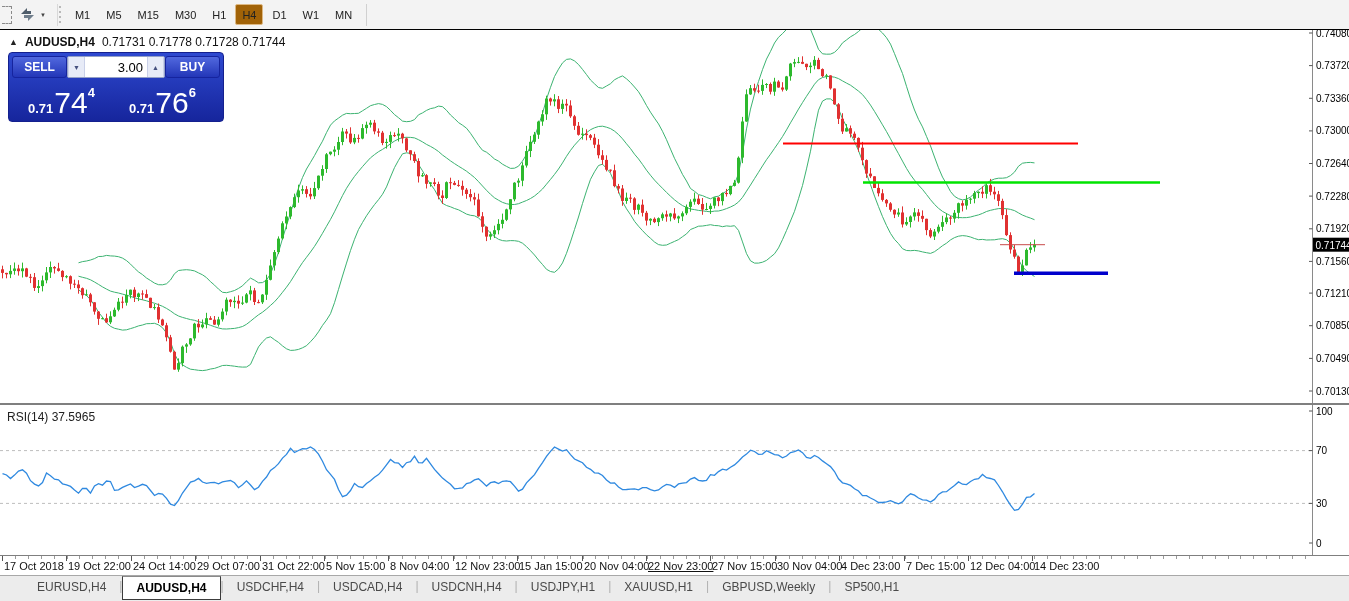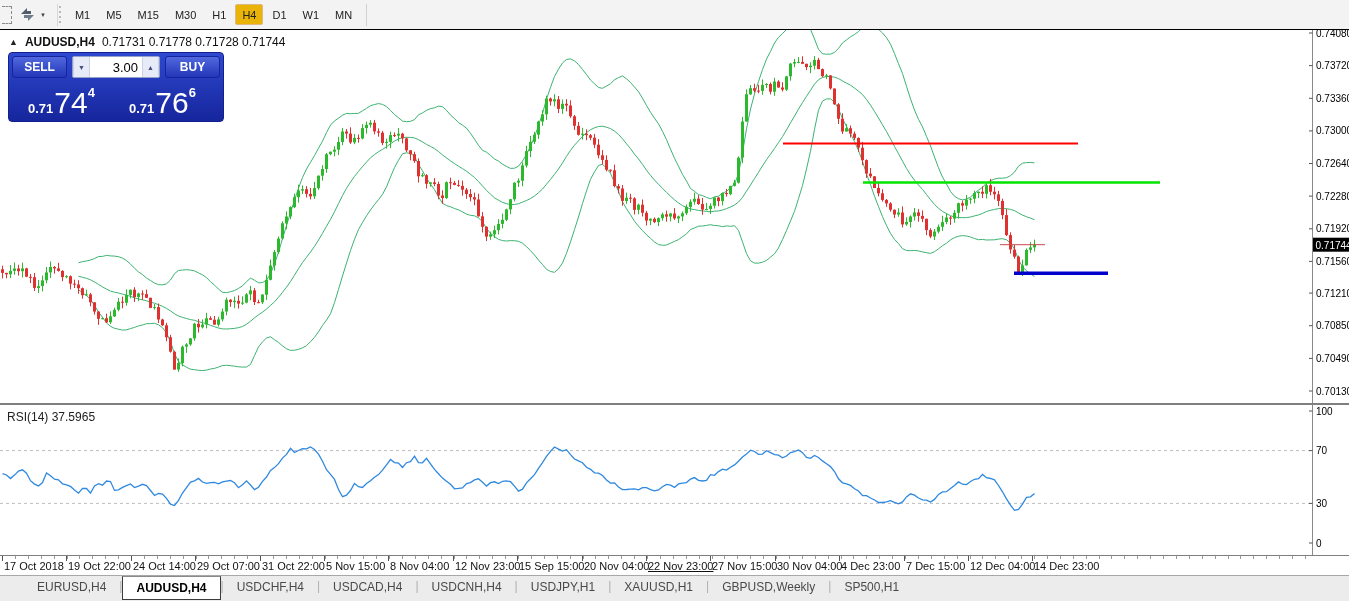--- a/index.html
+++ b/index.html
@@ -14,21 +14,21 @@
   .tb-edge-icon{width:9px;height:16px;border:1px dashed #8a8a8a;border-left:none;margin-left:2px;}
   .tb-group{display:flex;align-items:center;padding:0 7px;}
   .tile-icon{width:17px;height:15px;display:block;}
   .tb-caret{font-size:6px;color:#444;margin-left:4px;}
   .tb-sep{width:5px;height:22px;margin:0 4px;border-left:1px solid #d8d8d8;
     background:repeating-linear-gradient(to bottom,#b9b9b9 0 2px,transparent 2px 5px);
     background-size:2px 18px;background-repeat:no-repeat;background-position:1px 2px;}
   .tf-wrap{display:flex;align-items:center;}
   .tf-btn{min-width:26px;padding:0 6px;height:21px;line-height:21px;text-align:center;
     font-size:11px;color:#222;background:transparent;border:1px solid transparent;border-radius:2px;margin:0 1px;}
-  .tf-btn.active{background:#eab308;border-color:#ddb883;}
+  .tf-btn.active{background:#a16207;border-color:#ddb883;}
   .tb-sep2{width:1px;height:22px;background:#d0d0d0;margin:0 6px;}
   
   #chart-area{position:relative;width:1349px;height:571px;background:#fff;}
   #main-pane{position:relative;width:1349px;height:373px;}
   #main-svg,#rsi-svg{position:absolute;left:0;top:0;display:block;}
   #rsi-pane{position:relative;width:1349px;height:152px;border-top:2px solid #7f7f7f;box-sizing:border-box;}
   #date-axis{position:relative;width:1349px;height:20px;border-top:1px solid #7f7f7f;box-sizing:border-box;background:#fff;
     background-image:repeating-linear-gradient(to right,#9a9a9a 0 1px,transparent 1px 12.9px);
     background-size:1312px 3px;background-repeat:no-repeat;background-position:2px 0;}
   .date-label{position:absolute;top:4px;font-size:11px;color:#111;white-space:nowrap;}
@@ -38,21 +38,21 @@
   .tab{height:20px;line-height:20px;padding:1px 13px 0 13px;font-size:12px;color:#4a4a4a;white-space:nowrap;}
   .tab.active{background:#fff;border:1px solid #3c3c3c;border-top-color:#8a8a8a;color:#000;font-weight:bold;padding-top:0;height:22px;line-height:22px;}
   .tab-sep{color:#b0b0b0;line-height:21px;font-size:12px;}
   
   #chart-title{position:absolute;left:9px;top:5px;display:flex;align-items:center;gap:7px;font-size:12px;color:#111;z-index:5;}
   #collapse-tri{font-size:9px;color:#222;line-height:10px;}
   #chart-title .sym{font-weight:bold;}
   
   #one-click{position:absolute;left:8px;top:22px;z-index:6;width:208px;
     background:linear-gradient(#2e49d0,#16259c);border:1px solid #14208e;border-radius:4px;padding:3px;}
-  .oc-row1{display:flex;gap:5px;margin-bottom:3px;}
+  .oc-row1{display:flex;margin-bottom:3px;}
   .oc-sell,.oc-buy{width:55px;height:22px;background:linear-gradient(#5168de,#2336b8);color:#fff;
     font-size:12px;font-weight:bold;border:1px solid #16249e;border-radius:3px;font-family:inherit;}
   .oc-vol{flex:1;display:flex;background:#fff;border:1px solid #94a0c6;border-radius:2px;overflow:hidden;height:22px;box-sizing:border-box;}
   .oc-spin{width:17px;background:#e7ebf7;border:none;border-left:1px solid #c9d0e8;border-right:1px solid #c9d0e8;color:#45507e;font-size:7px;padding:0;}
   .oc-vol-value{flex:1;border:none;outline:none;text-align:right;font-size:13px;color:#000;padding:0 4px 0 0;width:40px;font-family:inherit;}
   .oc-row2{display:flex;gap:2px;}
   .oc-price{width:99px;height:37px;color:#fff;display:flex;align-items:flex-end;justify-content:center;padding-bottom:3px;box-sizing:border-box;}
   .oc-small{font-size:13px;font-weight:bold;line-height:1;margin-right:1px;text-align:center;}
   .oc-big{font-size:30px;font-weight:normal;line-height:0.8;}
   .oc-sup{font-size:13px;font-weight:bold;position:relative;top:-15px;}
@@ -706,21 +706,21 @@
       <span class="date-label" style="left: 197px;">29 Oct 07:00</span>
       <div class="date-tick" style="left: 260px;"></div>
       <span class="date-label" style="left: 262px;">31 Oct 22:00</span>
       <div class="date-tick" style="left: 324px;"></div>
       <span class="date-label" style="left: 326px;">5 Nov 15:00</span>
       <div class="date-tick" style="left: 388px;"></div>
       <span class="date-label" style="left: 390px;">8 Nov 04:00</span>
       <div class="date-tick" style="left: 453px;"></div>
       <span class="date-label" style="left: 455px;">12 Nov 23:00</span>
       <div class="date-tick" style="left: 517px;"></div>
-      <span class="date-label" style="left: 519px;">15 Sep 15:00</span>
+      <span class="date-label" style="left: 519px;">15 Jan 15:00</span>
       <div class="date-tick" style="left: 582px;"></div>
       <span class="date-label" style="left: 584px;">20 Nov 04:00</span>
       <div class="date-tick" style="left: 646px;"></div>
       <span class="date-label" style="left: 648px; text-decoration: underline;">22 Nov 23:00</span>
       <div class="date-tick" style="left: 710px;"></div>
       <span class="date-label" style="left: 712px;">27 Nov 15:00</span>
       <div class="date-tick" style="left: 775px;"></div>
       <span class="date-label" style="left: 777px;">30 Nov 04:00</span>
       <div class="date-tick" style="left: 839px;"></div>
       <span class="date-label" style="left: 841px;">4 Dec 23:00</span>

